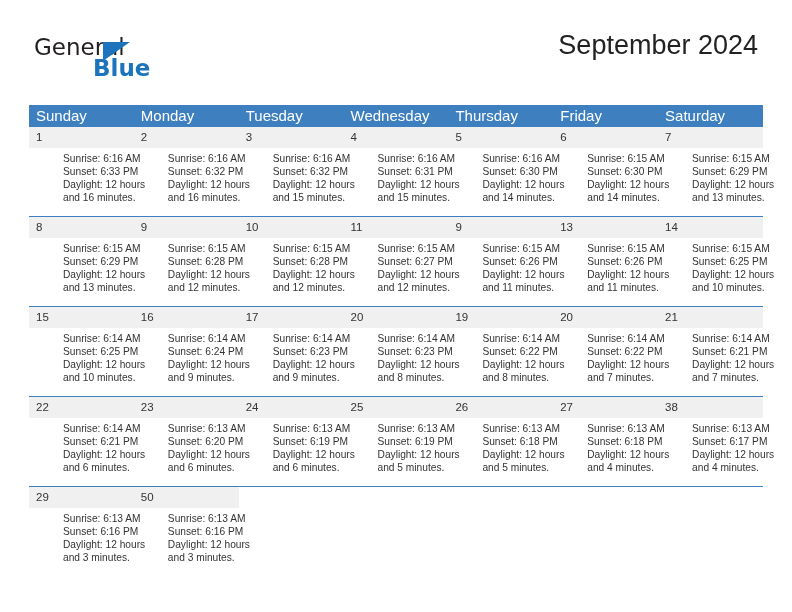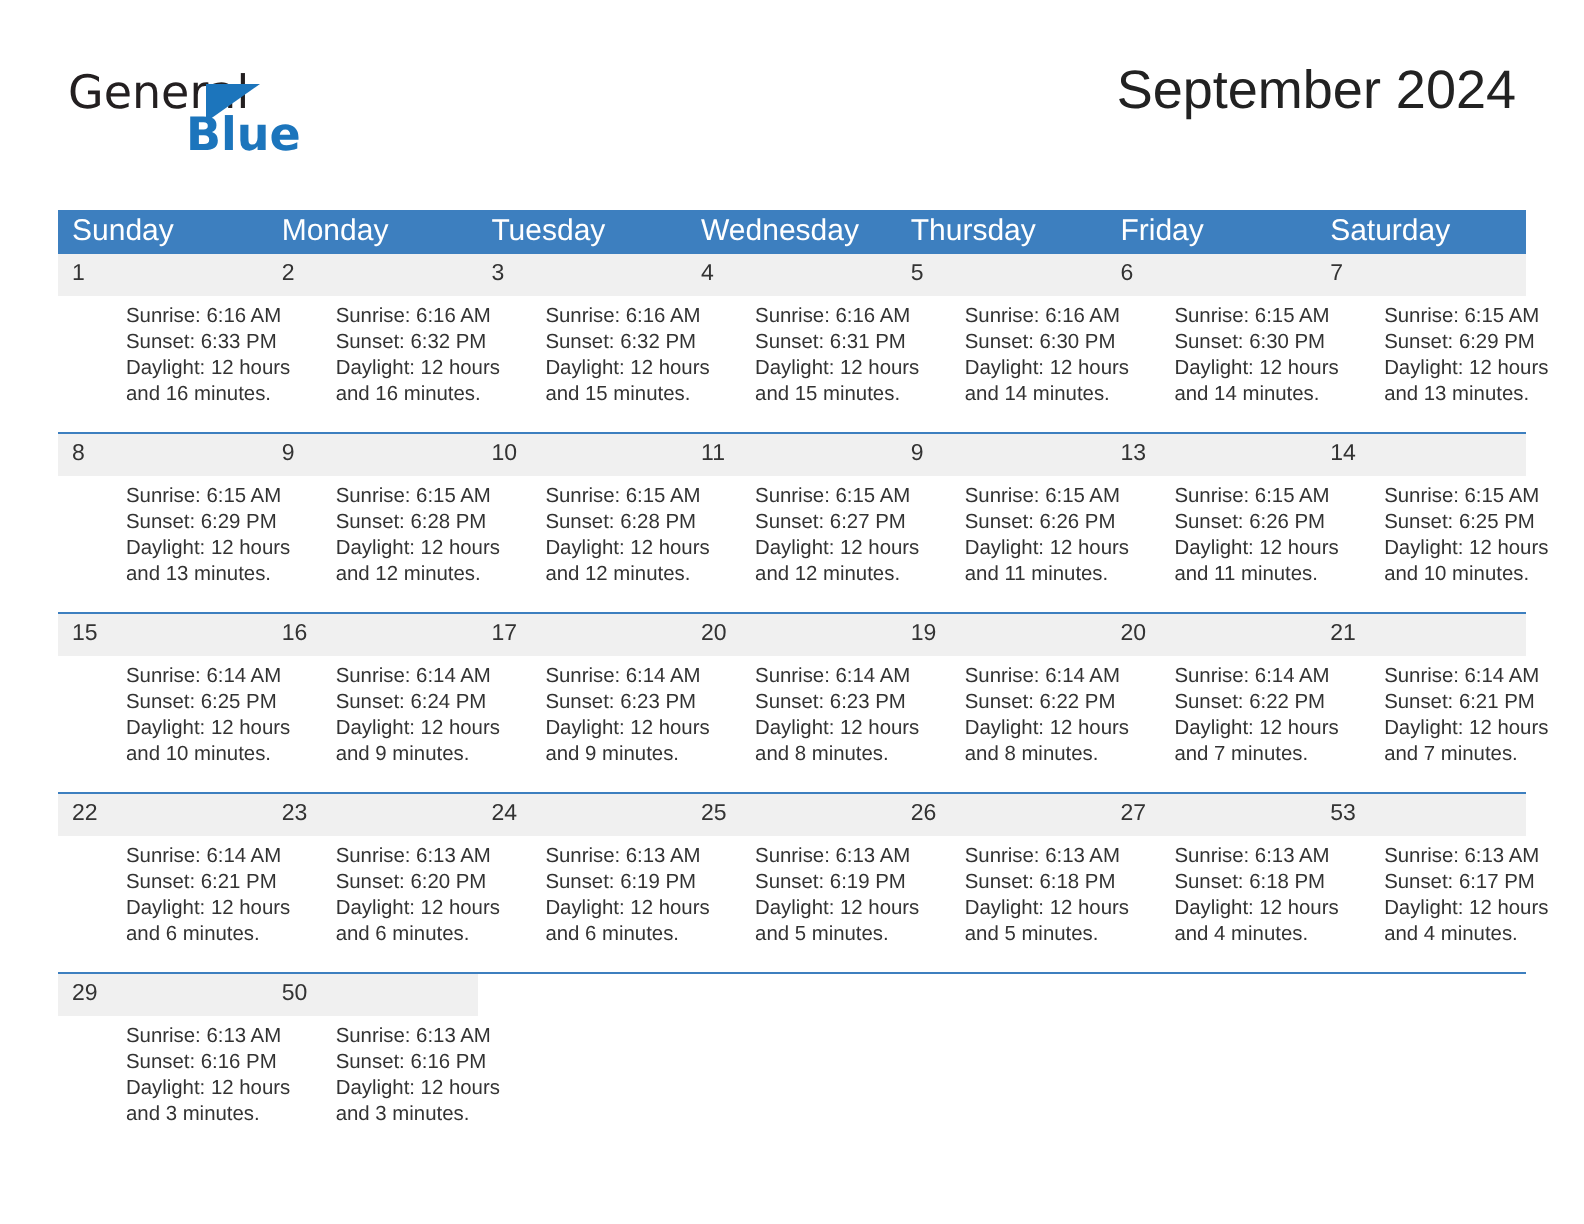--- a/index.html
+++ b/index.html
@@ -490,21 +490,21 @@
             <div class="details">
               <div>Sunrise: 6:13 AM</div>
               <div>Sunset: 6:18 PM</div>
               <div>Daylight: 12 hours</div>
               <div>and 4 minutes.</div>
             </div>
           </div>
         </td>
         <td>
           <div class="cell">
-            <div class="daynum">53</div>
+            <div class="daynum">38</div>
             <div class="details">
               <div>Sunrise: 6:13 AM</div>
               <div>Sunset: 6:17 PM</div>
               <div>Daylight: 12 hours</div>
               <div>and 4 minutes.</div>
             </div>
           </div>
         </td>
       </tr>
 

